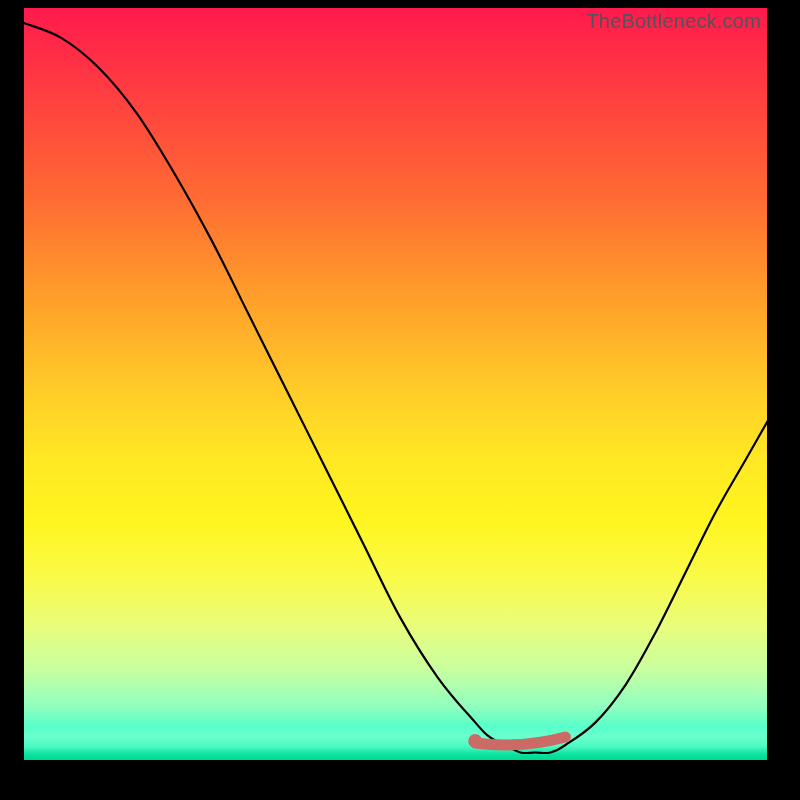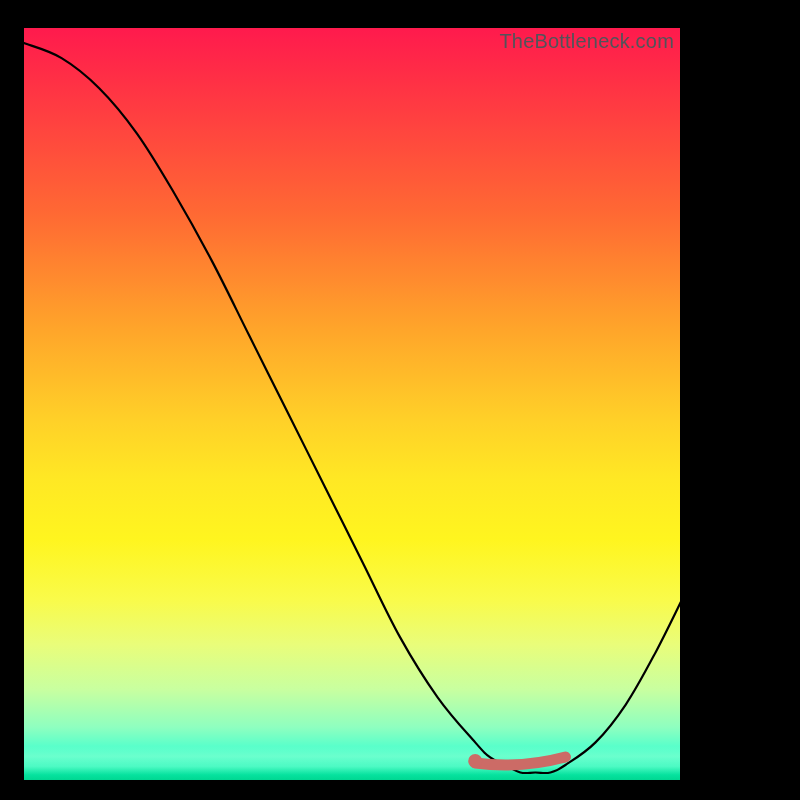--- a/index.html
+++ b/index.html
@@ -6,22 +6,22 @@
   html, body { width: 800px; height: 800px; overflow: hidden; background: #000; }
   .frame {
     width: 800px;
     height: 800px;
     background: #000;
     position: relative;
   }
   .plot-area {
     position: absolute;
     left: 24px;
-    top: 28px;
-    width: 656px;
+    top: 8px;
+    width: 743px;
     height: 752px;
     background: linear-gradient(to bottom,
       #ff1a4d 0%,
       #ff3344 8%,
       #ff6a33 25%,
       #ffa52a 40%,
       #ffd028 52%,
       #ffe824 60%,
       #fff51f 68%,
       #f9fb4a 76%,

